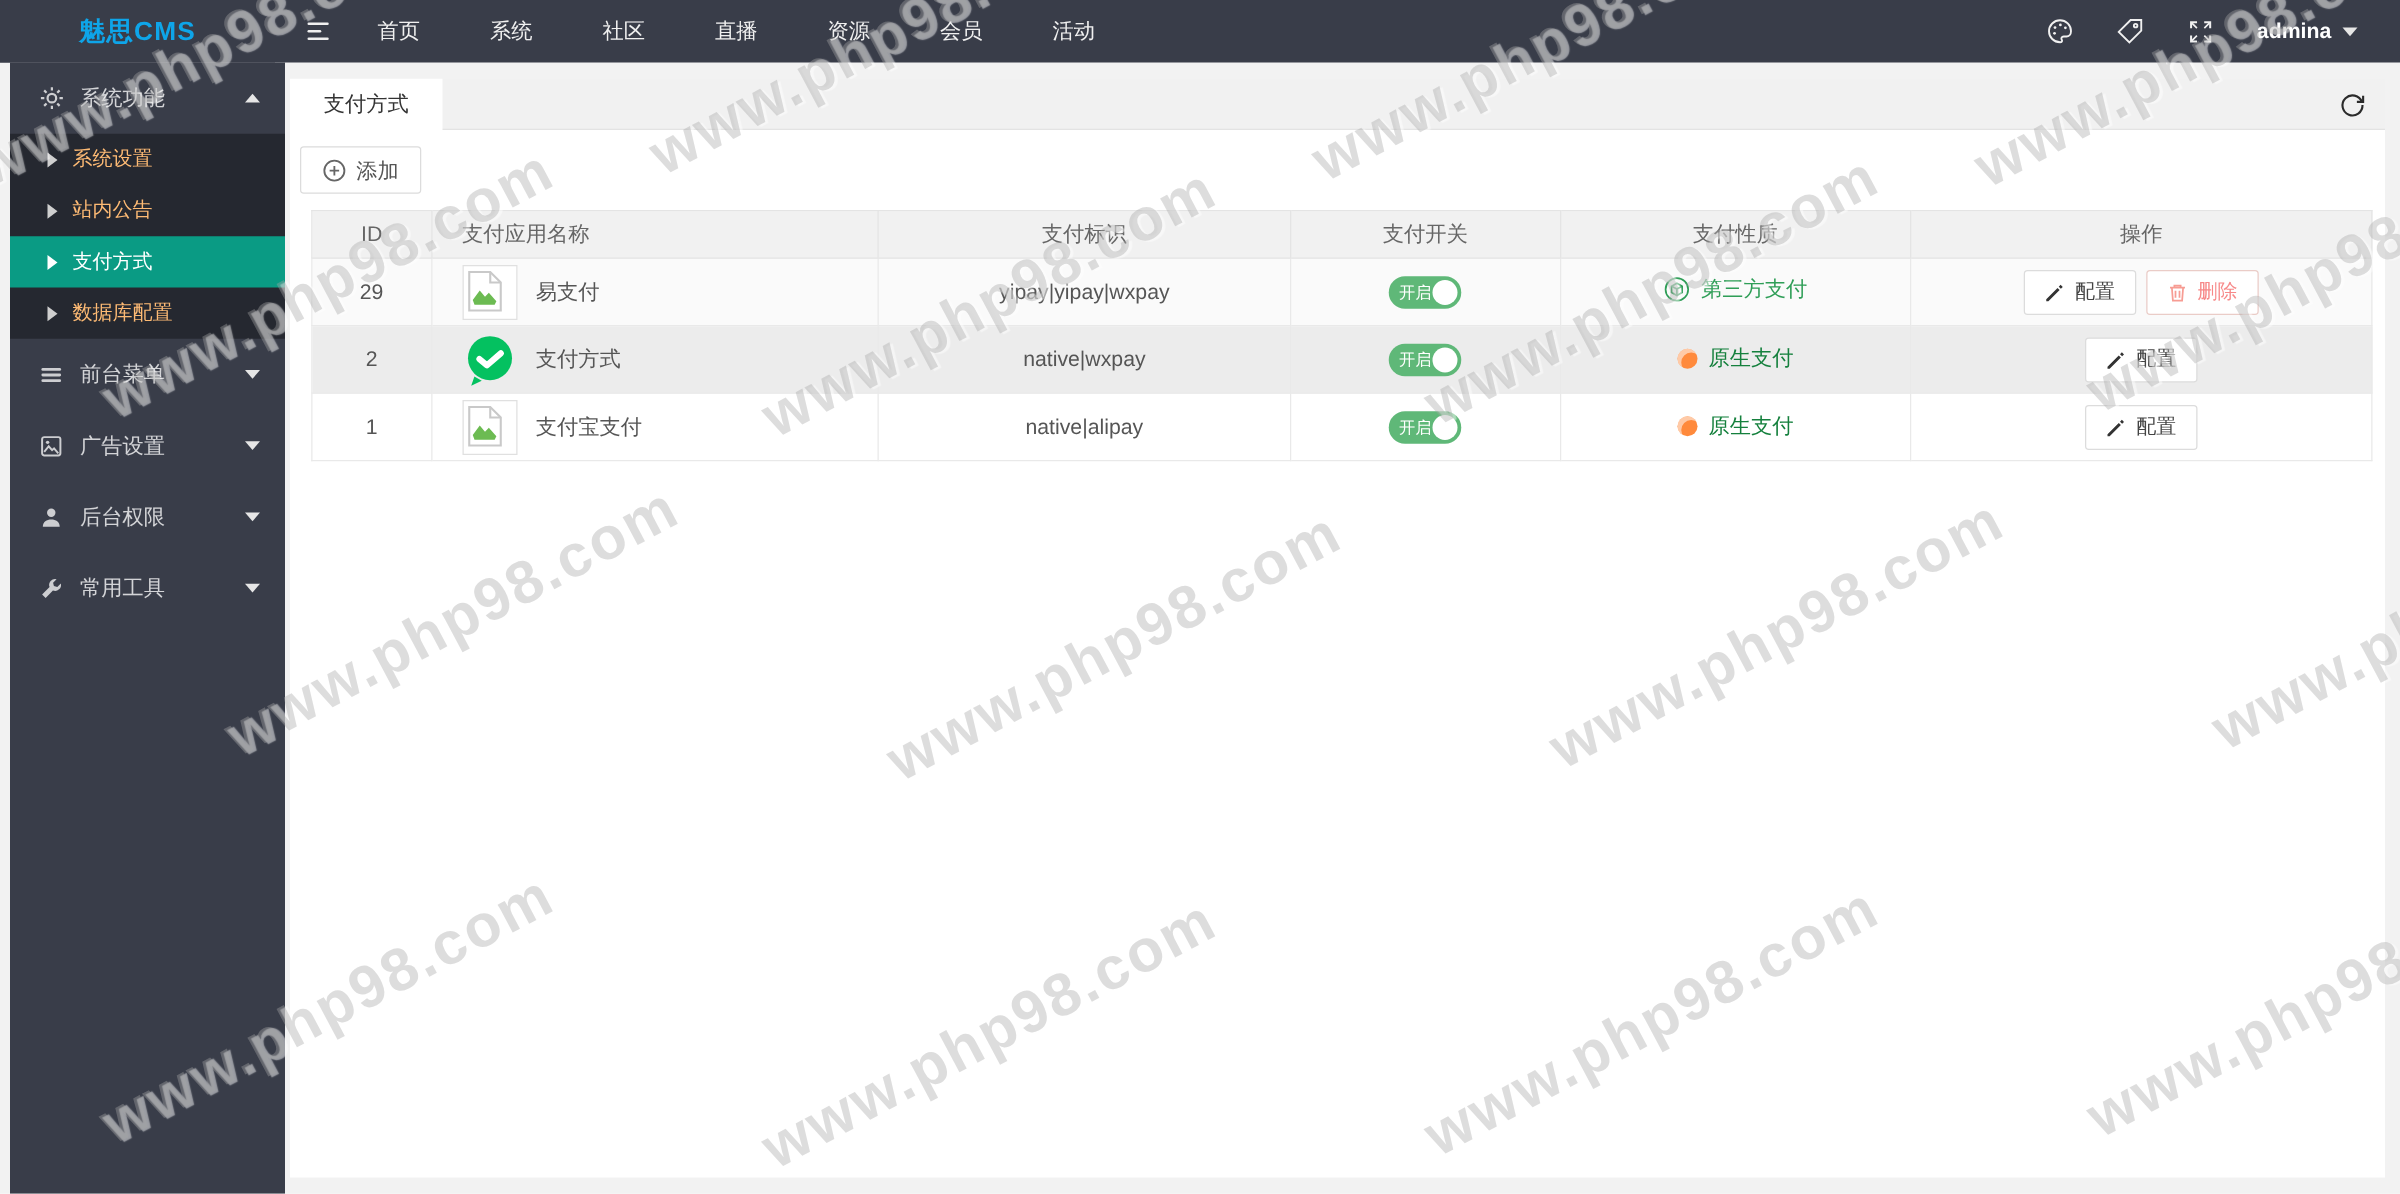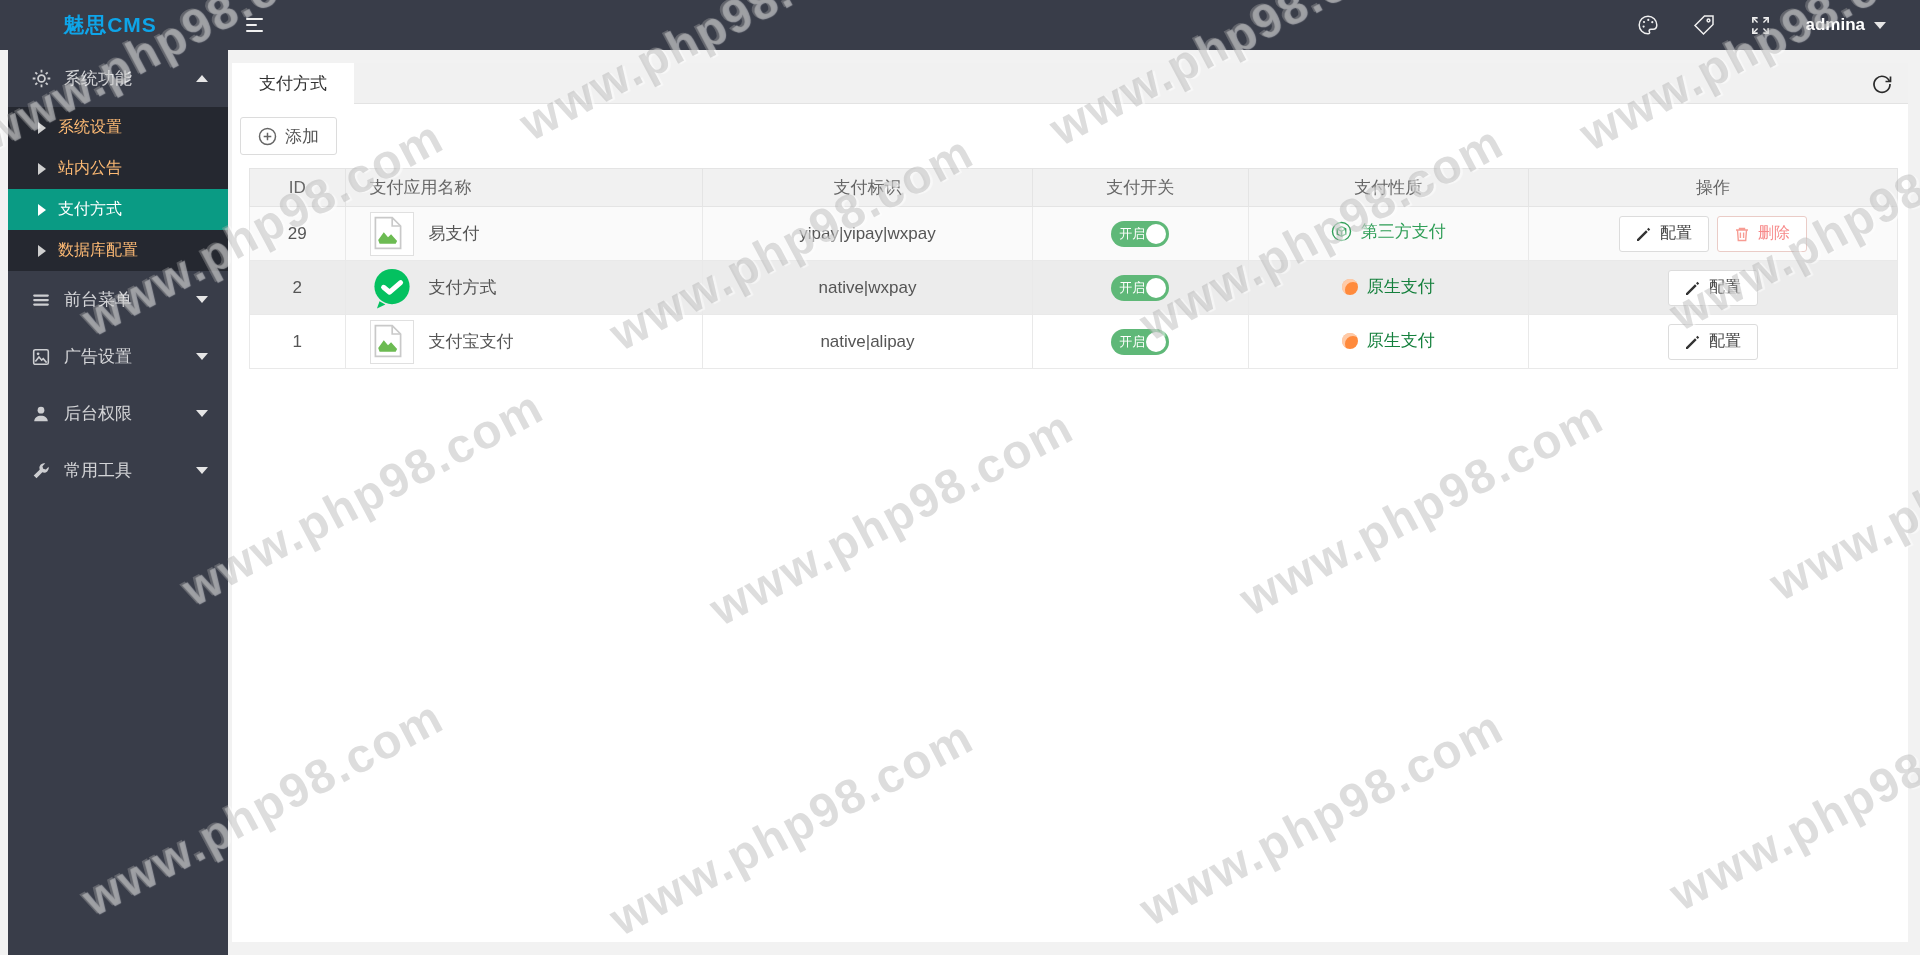--- a/index.html
+++ b/index.html
@@ -72,20 +72,29 @@
 
 <div class="screen">
 
   <div class="navbar">
     <div class="logo">魅思CMS</div>
     <div class="nav-burger">
         <i></i>
         <i></i>
         <i></i>
       </div>
+    <div class="nav-items">
+      <div class="nav-item">首页</div>
+      <div class="nav-item">系统</div>
+      <div class="nav-item">社区</div>
+      <div class="nav-item">直播</div>
+      <div class="nav-item">资源</div>
+      <div class="nav-item">会员</div>
+      <div class="nav-item">活动</div>
+    </div>
     <div class="nav-right">
       <span class="nav-ico">
         <svg width="22" height="22" viewBox="0 0 22 22" fill="none" stroke="currentColor" stroke-width="1.5">
           <path d="M11 2.2a8.8 8.8 0 1 0 0 17.6c1.6 0 2-1 1.4-2-.7-1.2-.2-2.6 1.6-2.6h2.2c1.9 0 3.6-1.6 3.6-4.2 0-5-4-8.8-8.8-8.8z"></path>
           <circle cx="7" cy="8" r="1.1" fill="currentColor" stroke="none"></circle>
           <circle cx="11.3" cy="5.9" r="1.1" fill="currentColor" stroke="none"></circle>
           <circle cx="15.3" cy="8.2" r="1.1" fill="currentColor" stroke="none"></circle>
           <circle cx="6.6" cy="12.6" r="1.1" fill="currentColor" stroke="none"></circle>
         </svg>
       </span>

